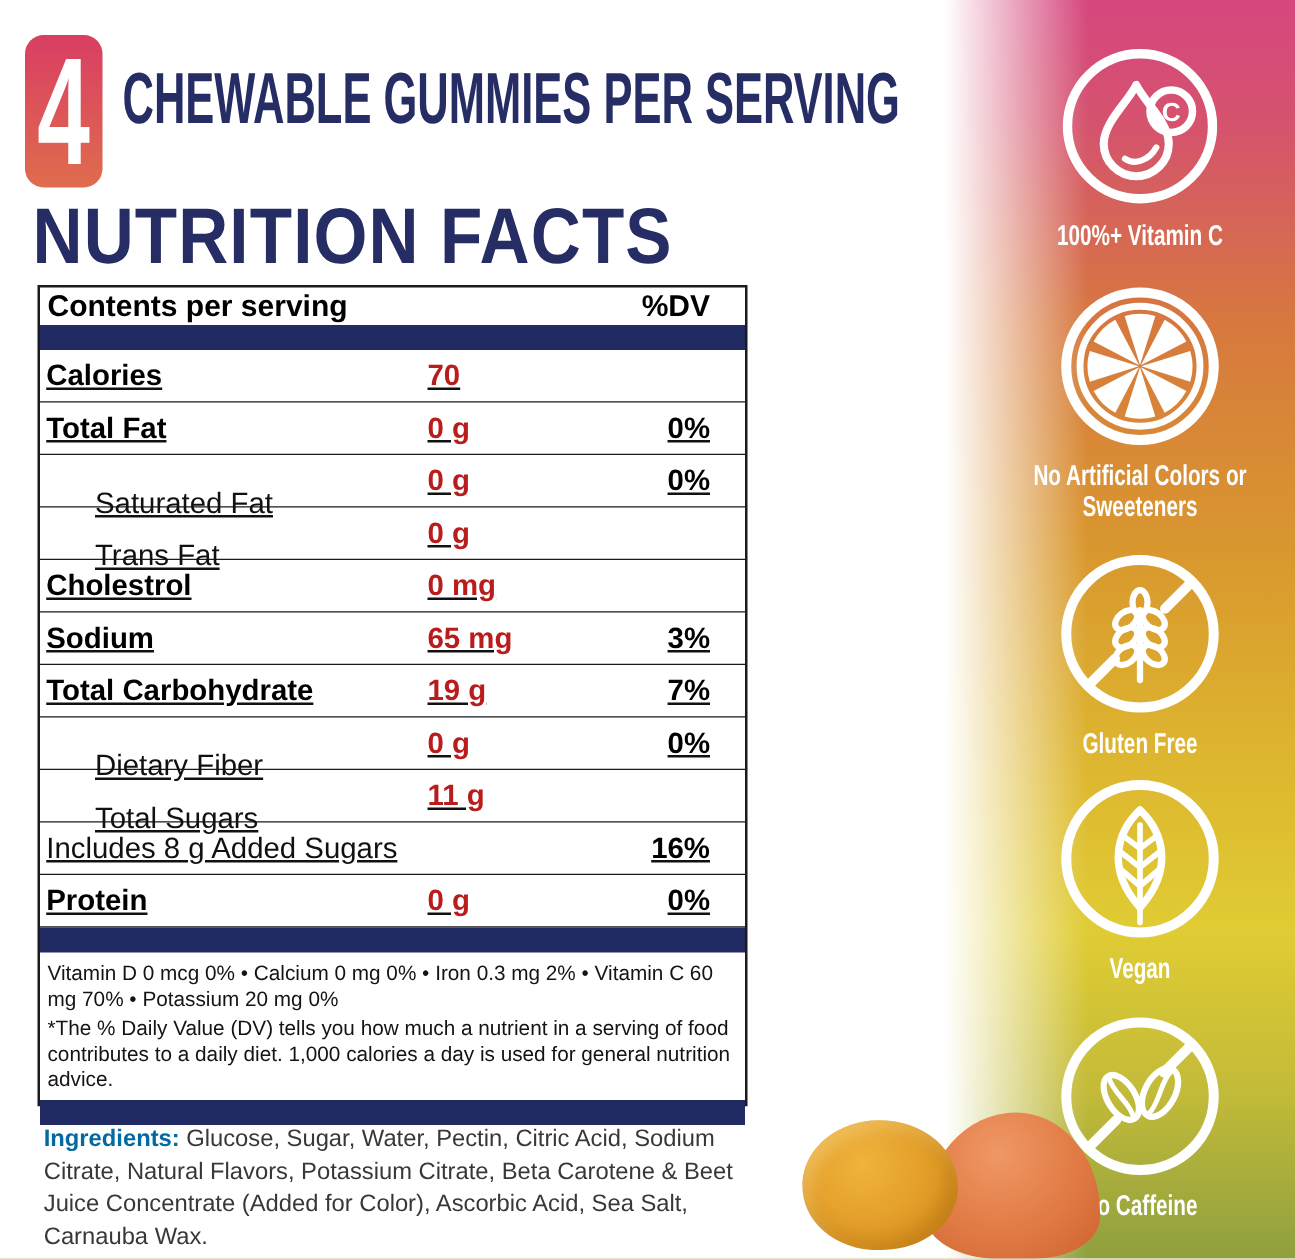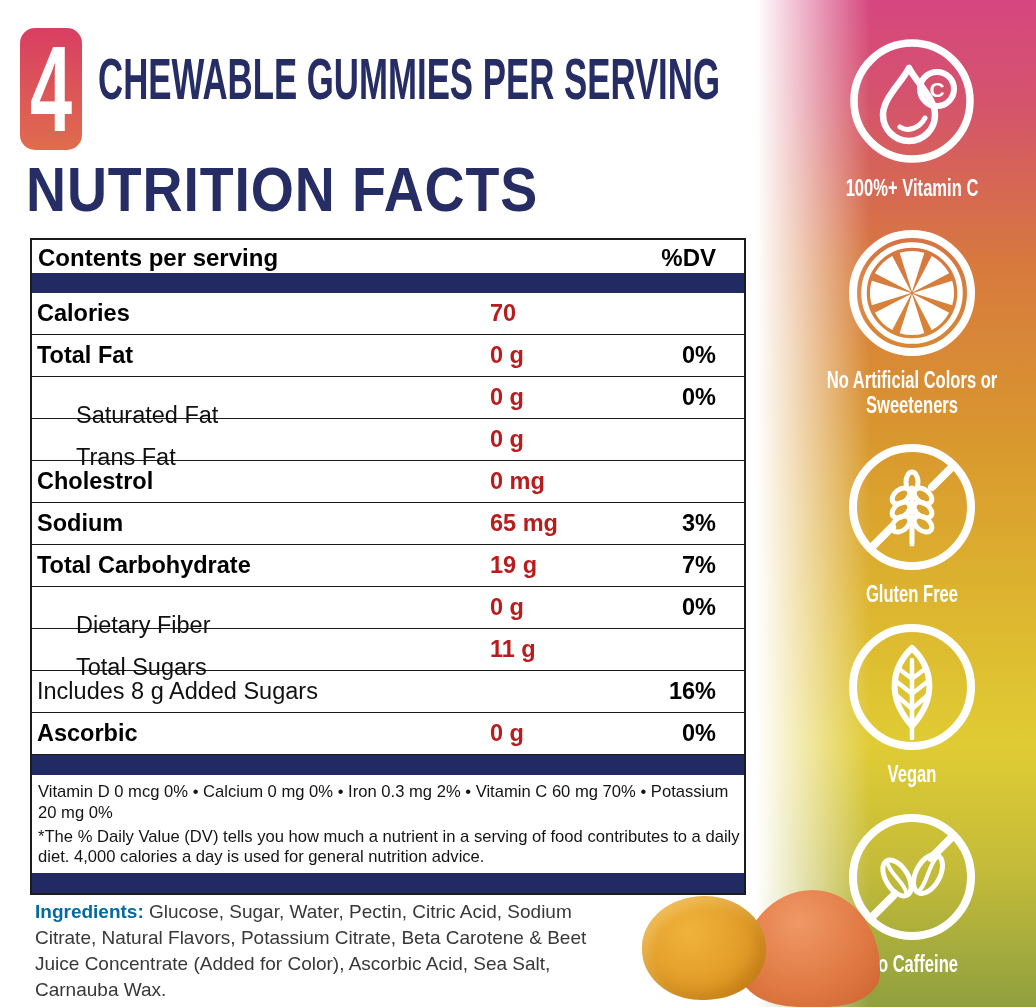--- a/index.html
+++ b/index.html
@@ -21,29 +21,29 @@
   .count-badge span{color:#fff;font-weight:bold;font-size:122px;line-height:1;
     display:inline-block;transform:scaleX(.62);}
   .serving-line{position:absolute;left:98px;top:50px;color:#262d64;font-weight:bold;
     font-size:58px;line-height:1;white-space:nowrap;}
   .serving-line .cond{transform:scaleX(.60);}
   .page-title{position:absolute;left:26px;top:158px;color:#262d64;font-weight:bold;
     font-size:63px;line-height:1;letter-spacing:1px;white-space:nowrap;}
   .page-title .cond{transform:scaleX(.88);}
 
   
-  .nf-table{position:absolute;left:30px;top:238px;width:716px;height:657px;
+  .nf-table{position:absolute;left:30px;top:228px;width:568px;height:657px;
     border:2.5px solid #1b1b1b;background:#fff;box-sizing:border-box;
     display:flex;flex-direction:column;}
   .nf-header{display:flex;align-items:center;height:50px;padding:2px 28px 0 6px;
     font-size:24px;font-weight:bold;color:#000;}
   .nf-header .hlabel{flex:1;}
   .navy-bar{height:20px;background:#212a62;flex:none;}
   .nrow{display:flex;align-items:center;height:41px;padding-right:28px;
-    border-bottom:1.5px solid #1a1a1a;font-size:23.5px;color:#111;flex:none;}
+    border-bottom:1.5px solid #1a1a1a;font-size:23.5px;color:#111;flex:none;text-decoration:underline;}
   .nrow:last-of-type{border-bottom:none;}
   .nrow .nlabel{flex:1;padding-left:5px;font-weight:400;}
   .nrow.b .nlabel{font-weight:bold;color:#000;}
   .nrow.ind1 .nlabel{padding-left:44px;margin-top:36px;}
   .nrow.ind2 .nlabel{}
   .nrow .namount{width:150px;text-align:left;font-weight:bold;color:#b91c1c;}
   .nrow .ndv{width:76px;text-align:right;font-weight:bold;color:#000;}
   .nrow.cal .namount{padding-right:43px;box-sizing:border-box;}
   .nf-micro{font-size:16.6px;color:#141414;padding:7px 4px 0 6px;line-height:1.25;flex:none;}
   .nf-footnote{font-size:16.6px;color:#141414;padding:3px 4px 0 6px;line-height:1.22;flex:none;}
@@ -141,28 +141,28 @@
       <span class="nlabel">Total Sugars</span>
       <span class="namount">11 g</span>
       <span class="ndv"></span>
     </div>
     <div class="nrow ind2">
       <span class="nlabel">Includes 8 g Added Sugars</span>
       <span class="namount"></span>
       <span class="ndv">16%</span>
     </div>
     <div class="nrow b">
-      <span class="nlabel">Ascorbic</span>
+      <span class="nlabel">Protein</span>
       <span class="namount">0 g</span>
       <span class="ndv">0%</span>
     </div>
 
     <div class="navy-bar"></div>
     <div class="nf-micro">Vitamin D 0 mcg 0% • Calcium 0 mg 0% • Iron 0.3 mg 2% • Vitamin C 60 mg 70% • Potassium 20 mg 0%</div>
-    <div class="nf-footnote">*The % Daily Value (DV) tells you how much a nutrient in a serving of food contributes to a daily diet. 4,000 calories a day is used for general nutrition advice.</div>
+    <div class="nf-footnote">*The % Daily Value (DV) tells you how much a nutrient in a serving of food contributes to a daily diet. 1,000 calories a day is used for general nutrition advice.</div>
     <div class="navy-bar nf-bottom-bar"></div>
   </div>
 
   <div class="ingredients"><b>Ingredients:</b><span> Glucose, Sugar, Water, Pectin, Citric Acid, Sodium Citrate, Natural Flavors, Potassium Citrate, Beta Carotene &amp; Beet Juice Concentrate (Added for Color), Ascorbic Acid, Sea Salt, Carnauba Wax.</span></div>
 
   <div class="gummy coral"></div>
   <div class="gummy gold"></div>
 
   <div class="feature f1">
     <svg viewBox="0 0 130 130" fill="none" stroke="#fff" stroke-linecap="round" stroke-linejoin="round">

